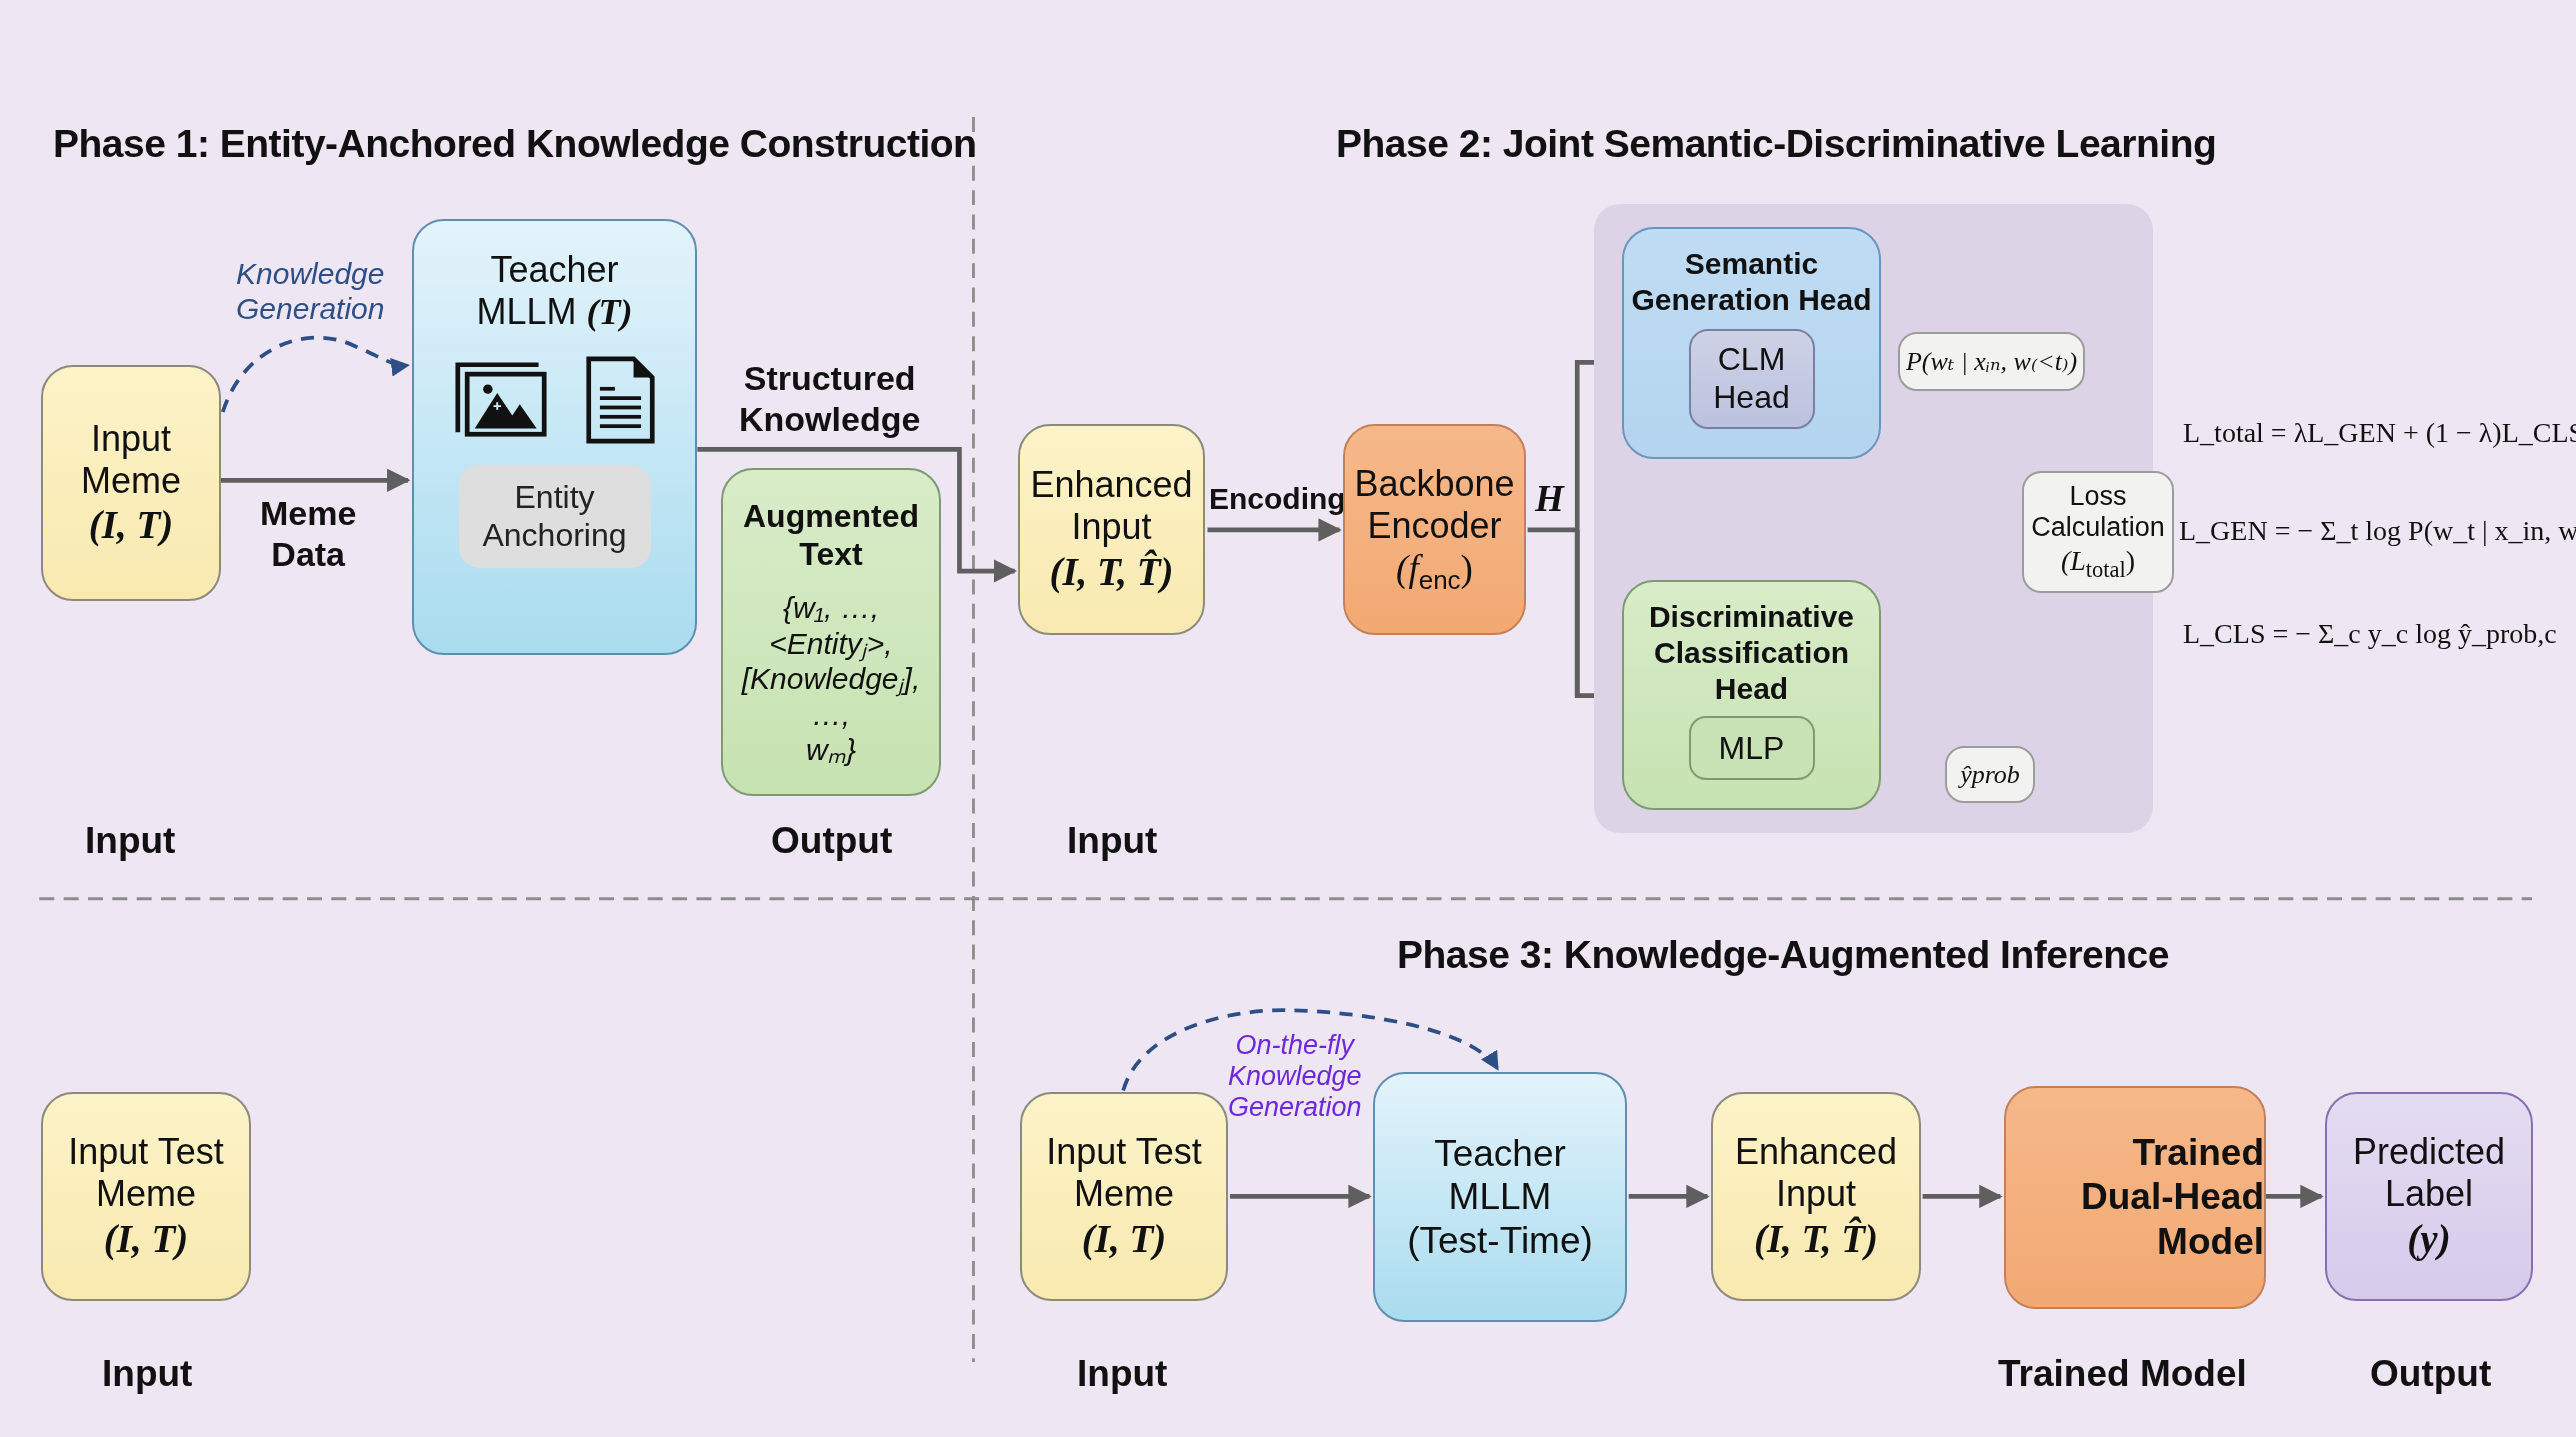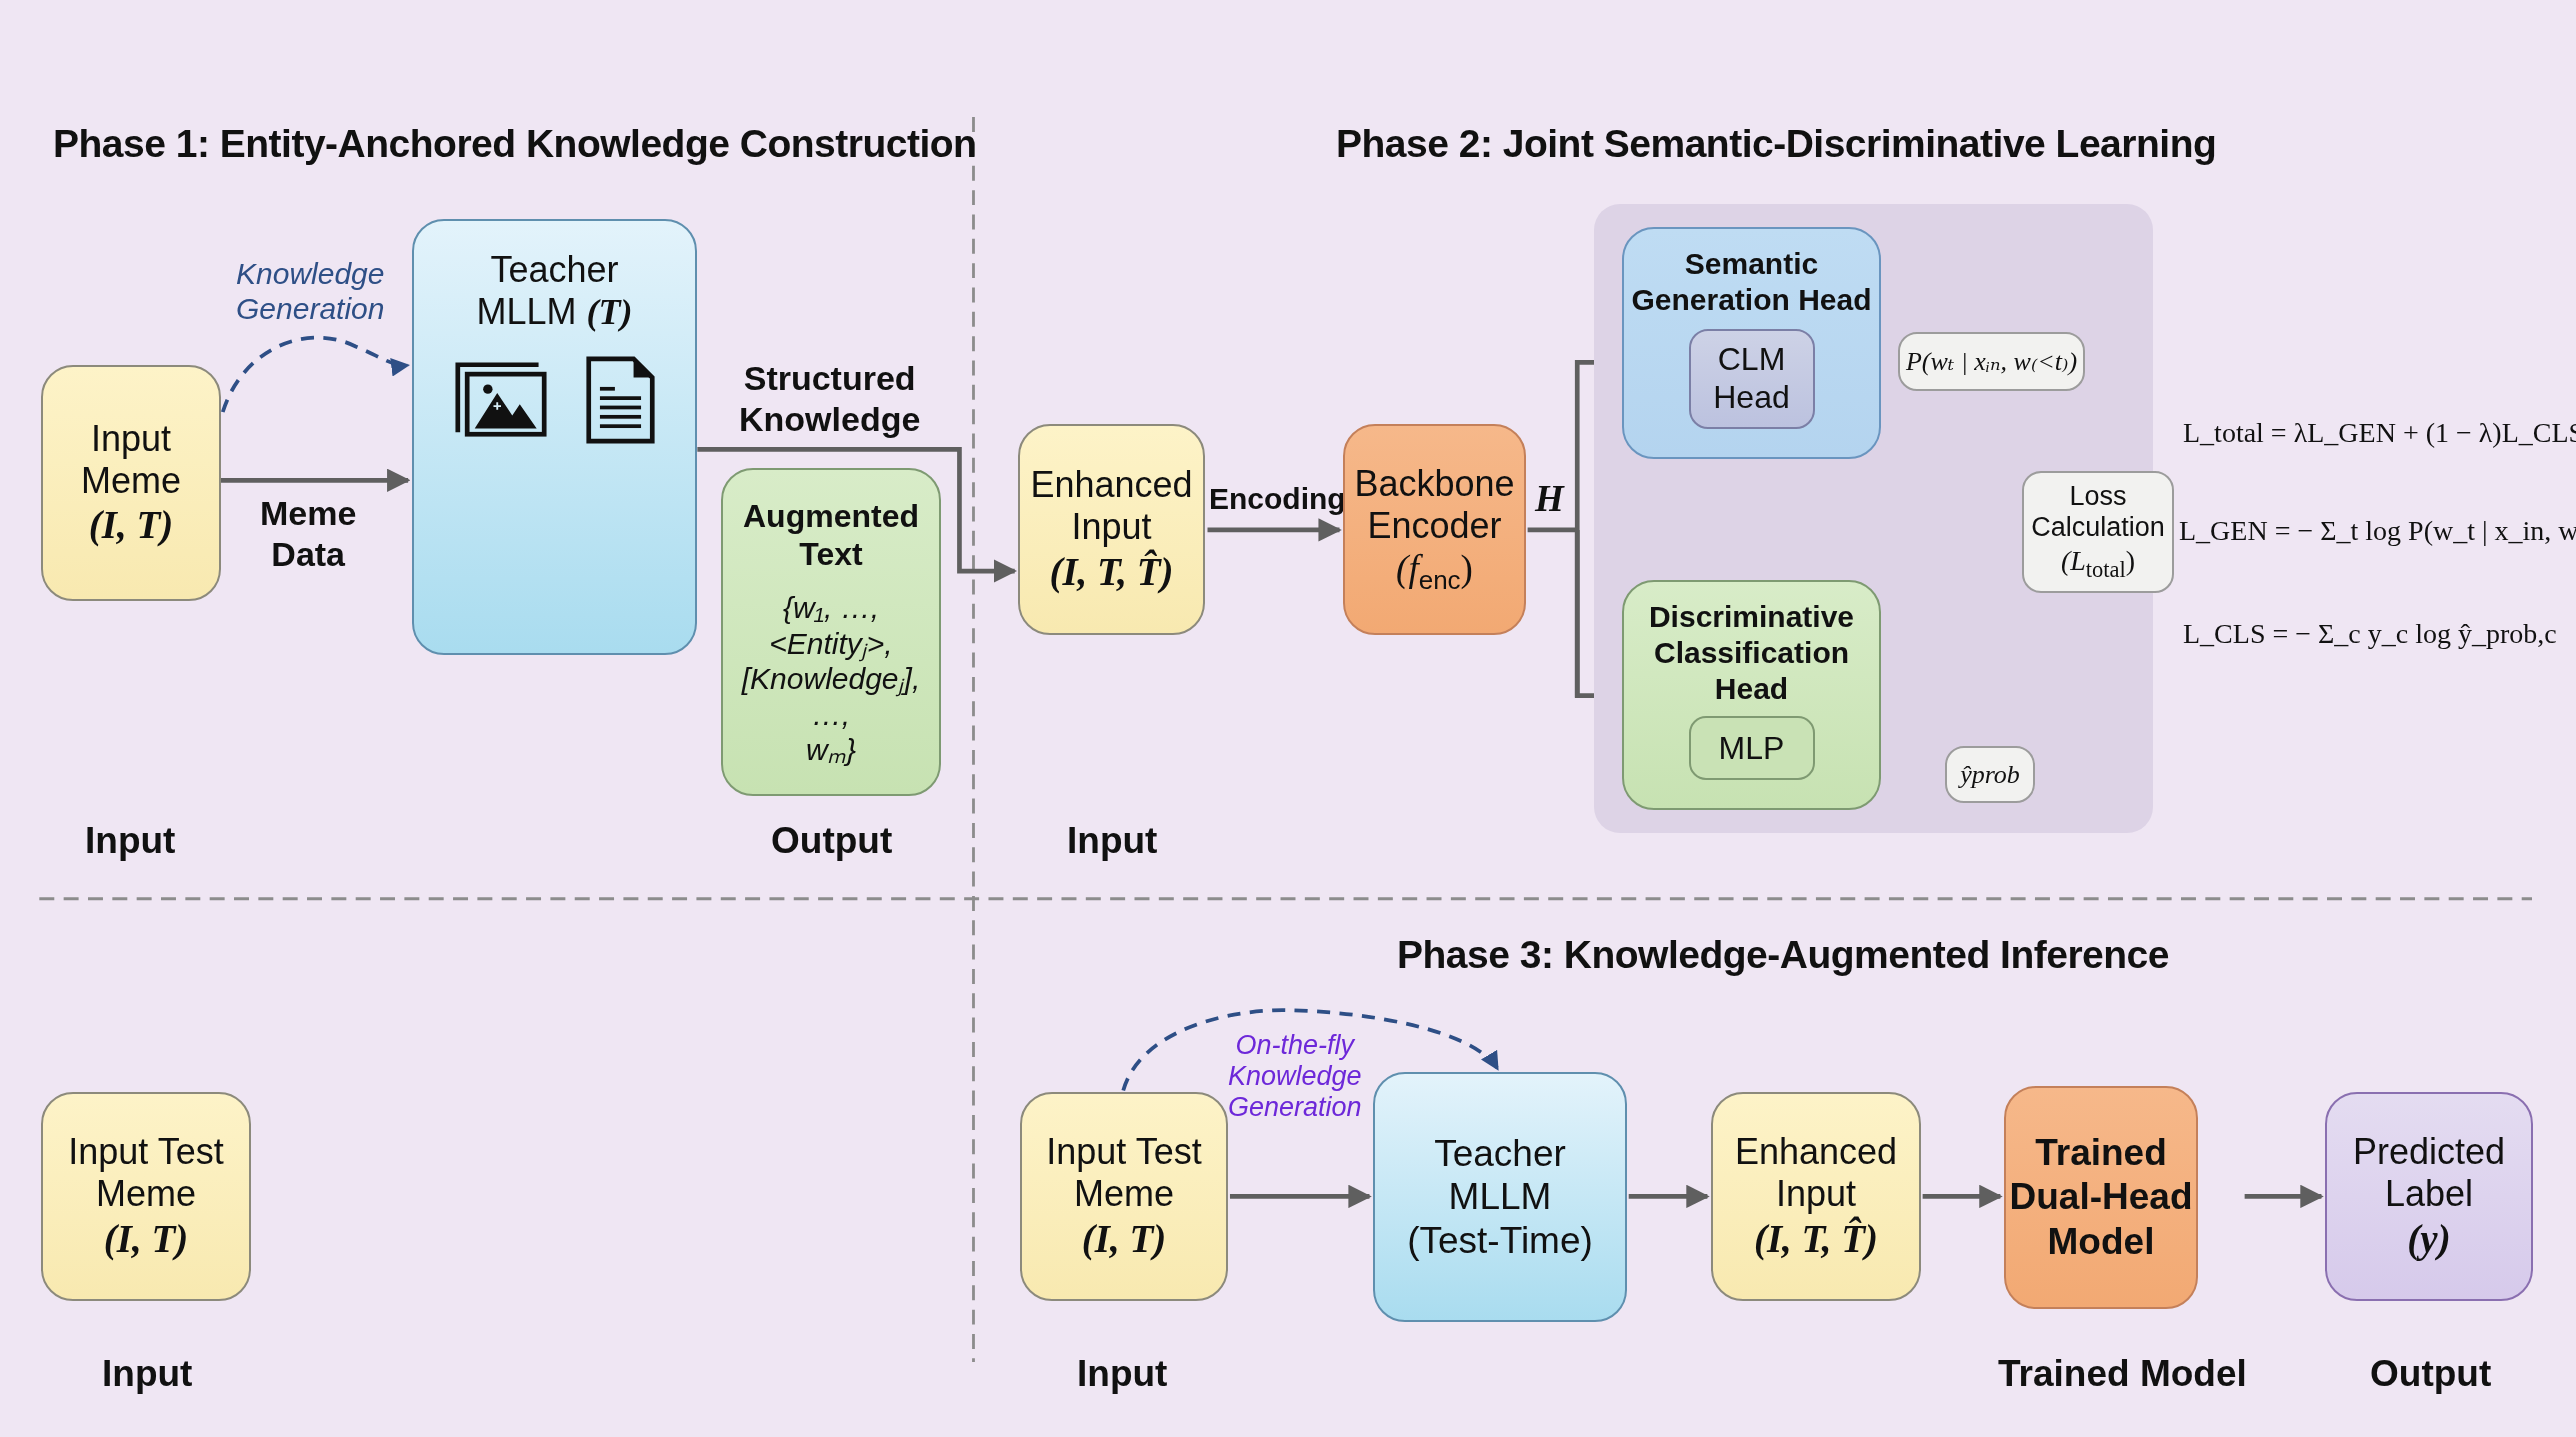--- a/index.html
+++ b/index.html
@@ -103,20 +103,24 @@
     <svg width="71" height="90" viewBox="0 0 76 96">
       <path d="M4,4 L52,4 L72,24 L72,92 L4,92 Z" fill="none" stroke="#111" stroke-width="5"></path>
       <path d="M52,4 L52,24 L72,24 Z" fill="#111"></path>
       <rect x="16" y="34" width="16" height="4" fill="#111"></rect>
       <rect x="16" y="44" width="44" height="4" fill="#111"></rect>
       <rect x="16" y="54" width="44" height="4" fill="#111"></rect>
       <rect x="16" y="64" width="44" height="4" fill="#111"></rect>
       <rect x="16" y="74" width="44" height="4" fill="#111"></rect>
     </svg>
   </div>
+  <div class="box grey-in" style="position:relative; width:192px; height:103px; margin-top:20.6px;">
+    <div class="lbl" style="font-size:32px; color:#222;">Entity</div>
+    <div class="lbl" style="font-size:32px; color:#222;">Anchoring</div>
+  </div>
 </div>
 
 <div class="edge-lbl" style="left:739px; top:358px;">
   <div>Structured</div>
   <div>Knowledge</div>
 </div>
 
 <div class="box green" style="left:721px; top:468px; width:220px; height:328px;">
   <div class="lbl-b" style="font-size:32px;">Augmented</div>
   <div class="lbl-b" style="font-size:32px; margin-bottom:17px;">Text</div>
@@ -214,21 +218,21 @@
   <div class="lbl" style="font-size:37px;">MLLM</div>
   <div class="lbl" style="font-size:37px;">(Test-Time)</div>
 </div>
 
 <div class="box yellow" style="left:1711px; top:1092px; width:210px; height:209px;">
   <div class="lbl">Enhanced</div>
   <div class="lbl">Input</div>
   <div class="lbl mathb" style="font-size:39px;">(I, T, T̂)</div>
 </div>
 
-<div class="box orange" style="left:2004px; top:1086px; width:194px; height:223px;">
+<div class="box orange" style="left:2004px; top:1086px; width:262px; height:223px;align-items:flex-end;">
   <div class="lbl-b" style="font-size:37px;">Trained</div>
   <div class="lbl-b" style="font-size:37px;">Dual-Head</div>
   <div class="lbl-b" style="font-size:37px;">Model</div>
 </div>
 
 <div class="box purple" style="left:2325px; top:1092px; width:208px; height:209px;">
   <div class="lbl">Predicted</div>
   <div class="lbl">Label</div>
   <div class="lbl mathb" style="font-size:39px;">(y)</div>
 </div>

